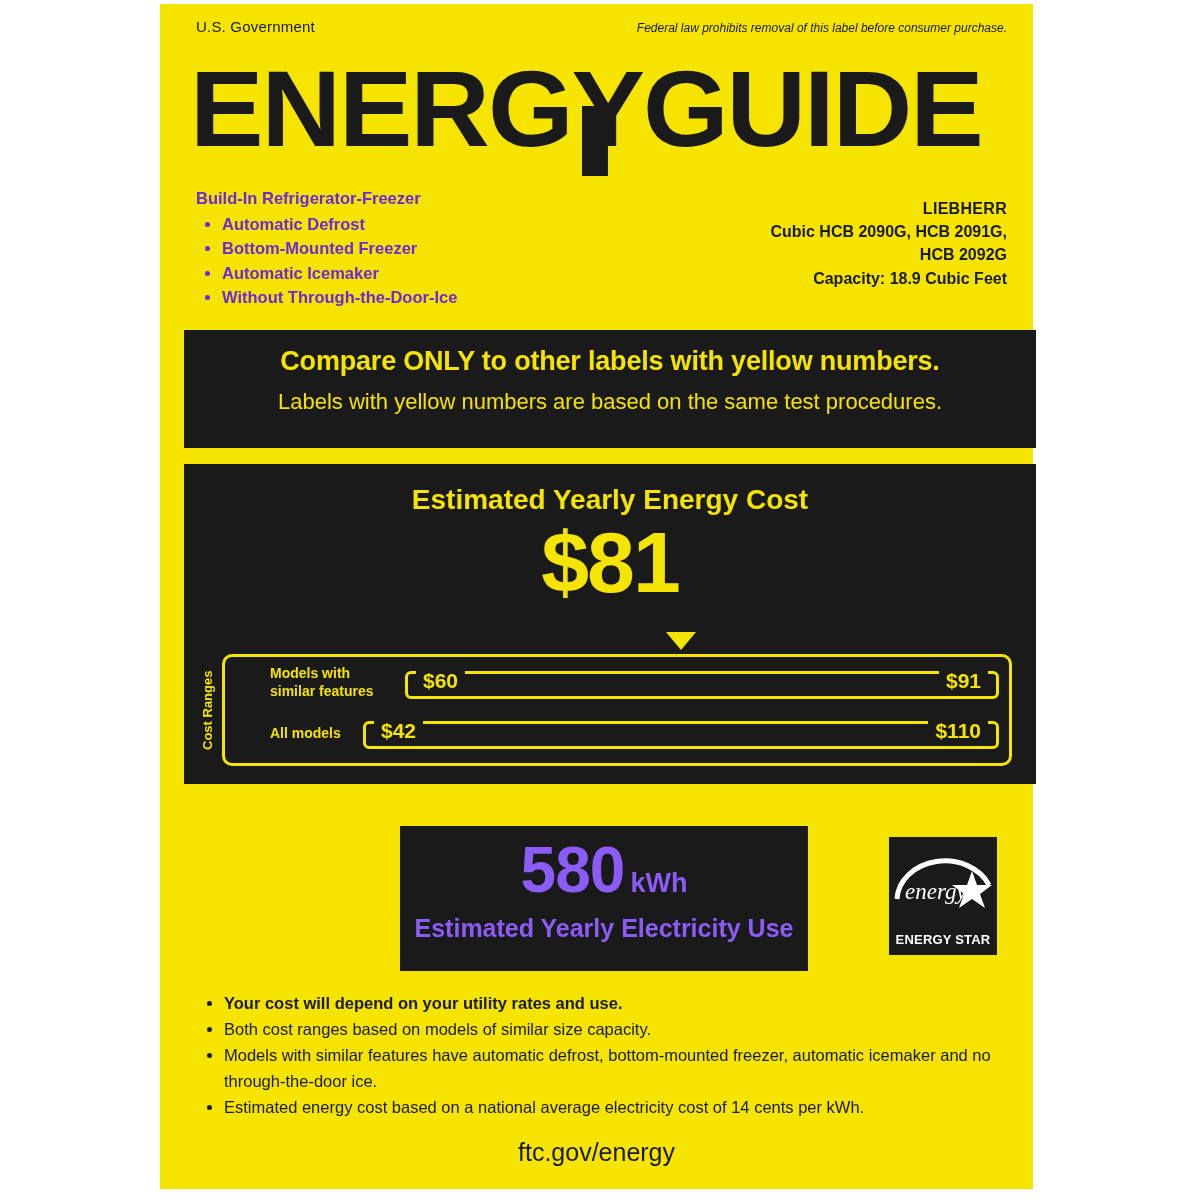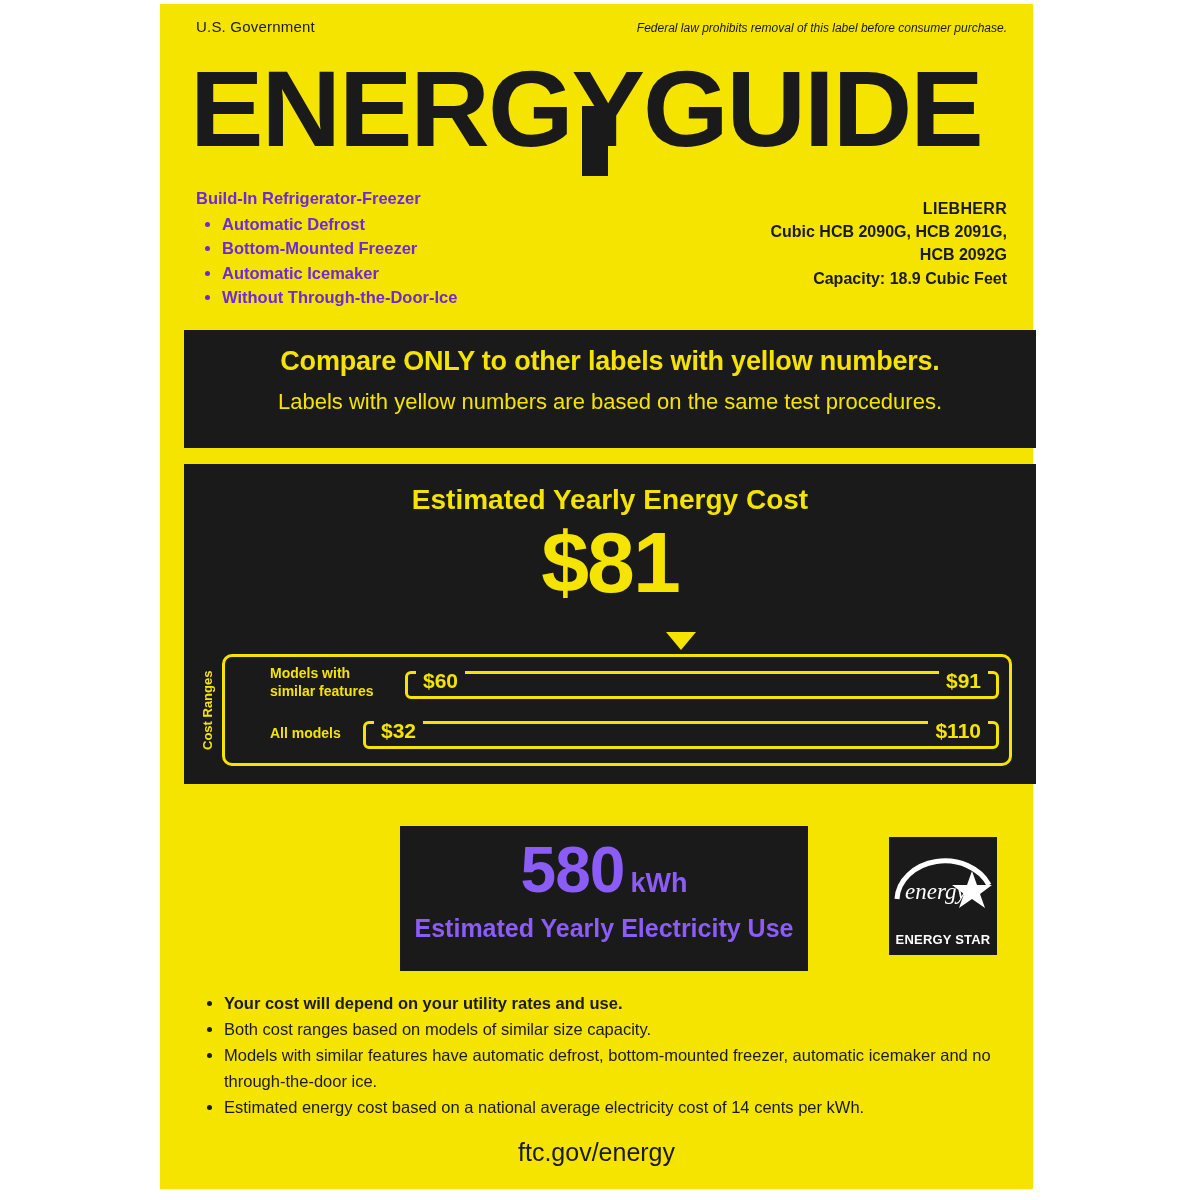--- a/index.html
+++ b/index.html
@@ -346,21 +346,21 @@
         <div class="bar b1">
           <span class="lo">$60</span>
           <span class="hi">$91</span>
         </div>
       </div>
       <div class="range-row r2">
         <div class="rlabel">
           <div>All models</div>
         </div>
         <div class="bar b2">
-          <span class="lo">$32</span>
+          <span class="lo">$42</span>
           <span class="hi">$110</span>
         </div>
       </div>
     </div>
   </div>
 
   <div class="kwhpanel">
     <div>
       <span class="num">580</span><span class="unit">kWh</span>
     </div>

